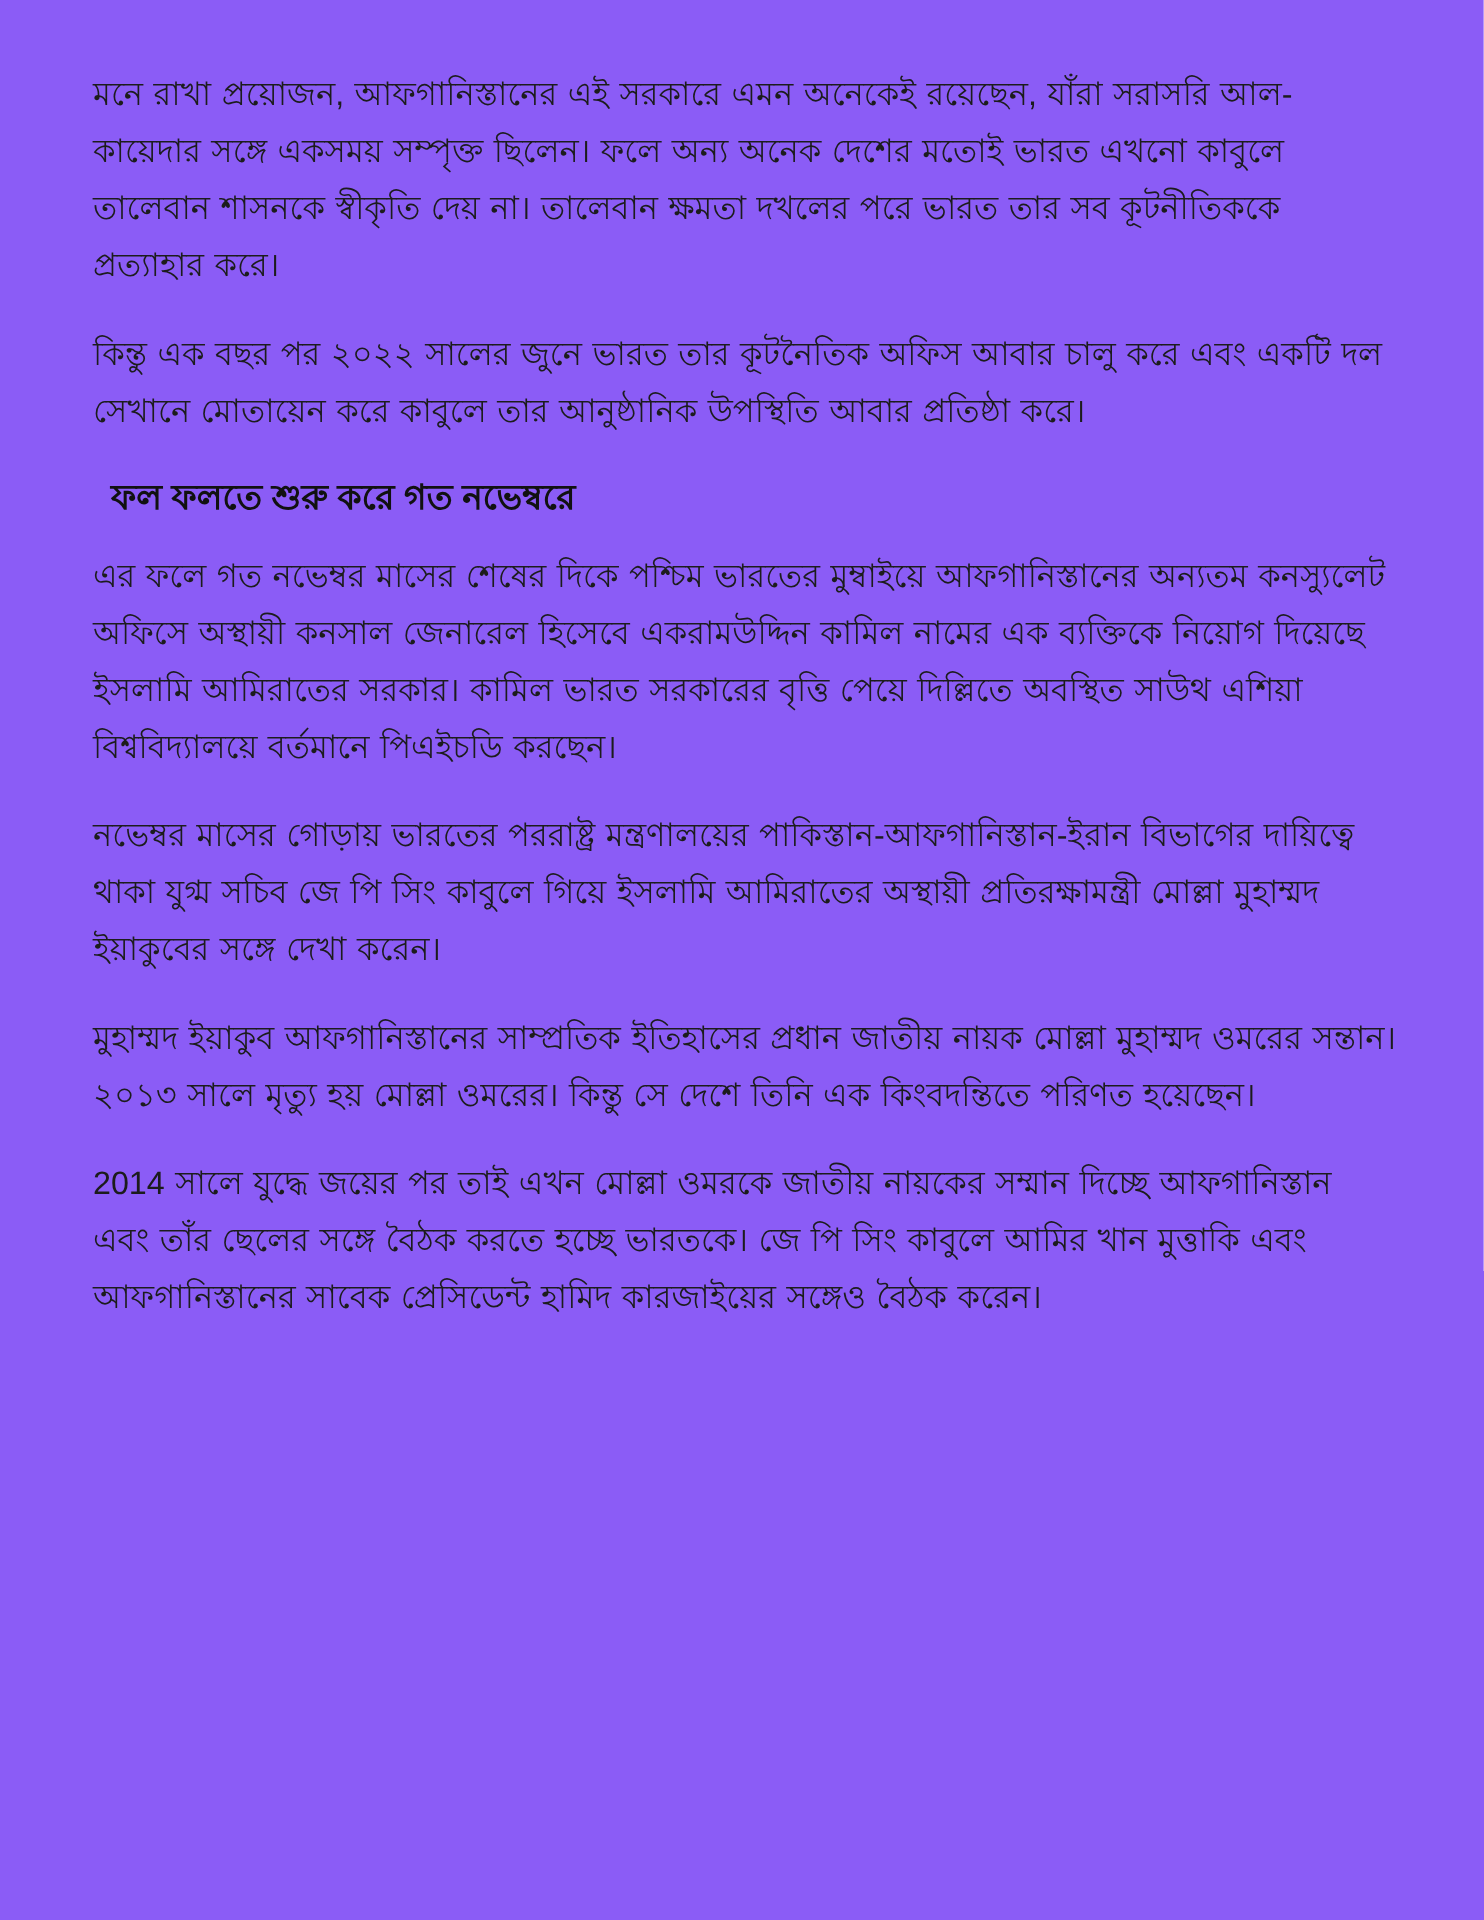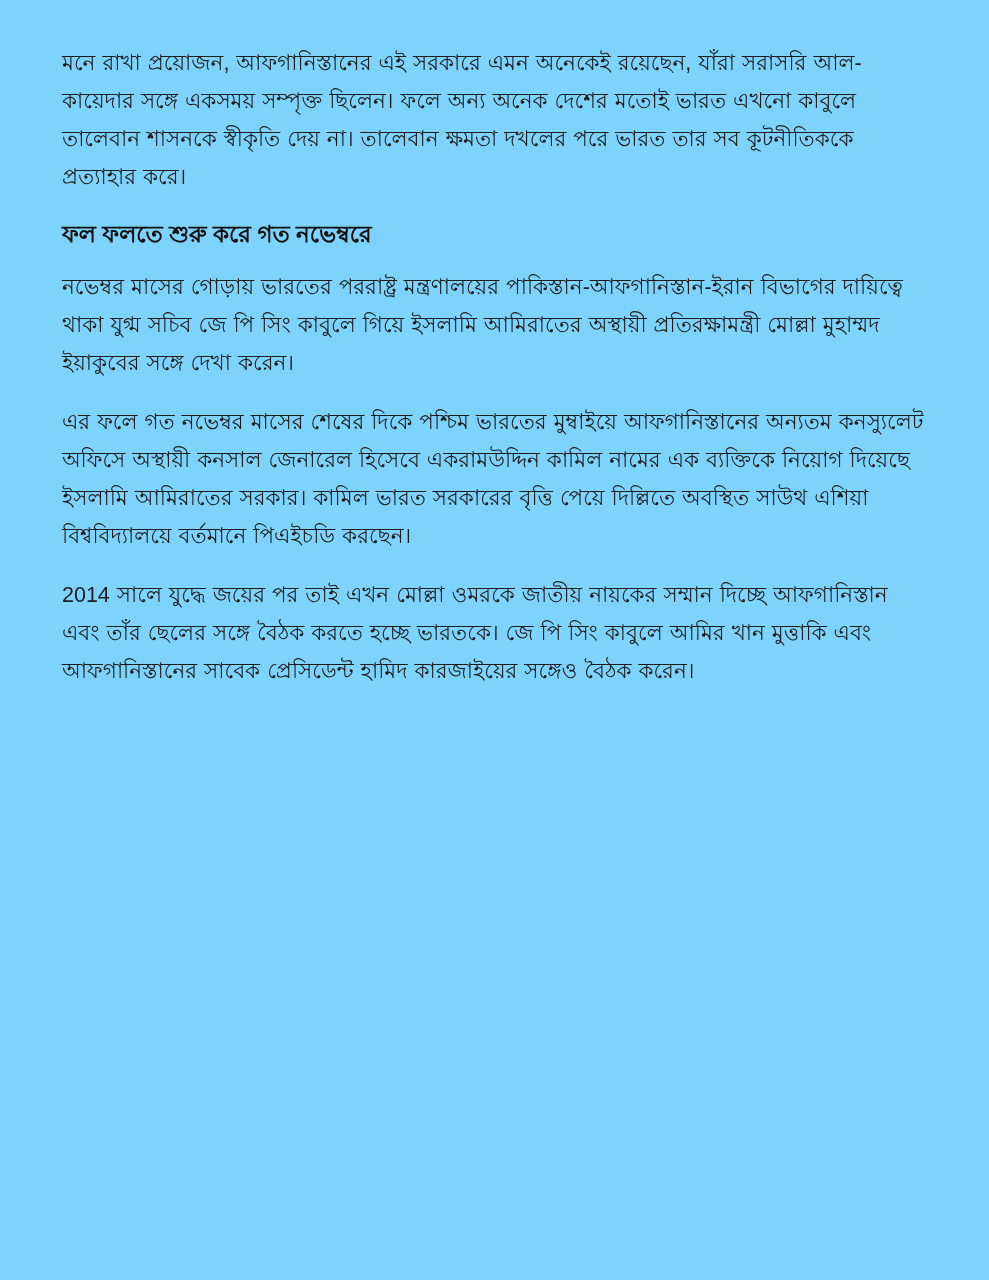--- a/index.html
+++ b/index.html
@@ -10,55 +10,57 @@
   body {
     width: 989px;
     min-height: 1280px;
     font-family: "Liberation Sans", sans-serif;
     color: #1c1c1c;
     box-sizing: border-box;
   }
   .page {
     width: 989px;
     min-height: 1280px;
-    background: #7dd3fc;
+    background: #8b5cf6;
     box-sizing: border-box;
     padding: 44px 58px 40px 62px;
   }
   .article p {
     margin: 0 0 21px 0;
     font-size: 21.5px;
     line-height: 38px;
     font-weight: 400;
     text-align: left;
     color: #1c1c1c;
     word-spacing: 1px;
   }
   .article h2 {
-    margin: 6px 0 17px 0;
+    margin: 6px 0 17px 12px;
     font-size: 23px;
     line-height: 34px;
     font-weight: 700;
     color: #111111;
     text-align: left;
   }
 </style>
 </head>
 <body>
 
 <div class="page">
   <div class="article">
 
     <p>মনে রাখা প্রয়োজন, আফগানিস্তানের এই সরকারে এমন অনেকেই রয়েছেন, যাঁরা সরাসরি আল-কায়েদার সঙ্গে একসময় সম্পৃক্ত ছিলেন। ফলে অন্য অনেক দেশের মতোই ভারত এখনো কাবুলে তালেবান শাসনকে স্বীকৃতি দেয় না। তালেবান ক্ষমতা দখলের পরে ভারত তার সব কূটনীতিককে প্রত্যাহার করে।</p>
 
+    <p>কিন্তু এক বছর পর ২০২২ সালের জুনে ভারত তার কূটনৈতিক অফিস আবার চালু করে এবং একটি দল সেখানে মোতায়েন করে কাবুলে তার আনুষ্ঠানিক উপস্থিতি আবার প্রতিষ্ঠা করে।</p>
 
 
     <h2>ফল ফলতে শুরু করে গত নভেম্বরে</h2>
 
+    <p>এর ফলে গত নভেম্বর মাসের শেষের দিকে পশ্চিম ভারতের মুম্বাইয়ে আফগানিস্তানের অন্যতম কনস্যুলেট অফিসে অস্থায়ী কনসাল জেনারেল হিসেবে একরামউদ্দিন কামিল নামের এক ব্যক্তিকে নিয়োগ দিয়েছে ইসলামি আমিরাতের সরকার। কামিল ভারত সরকারের বৃত্তি পেয়ে দিল্লিতে অবস্থিত সাউথ এশিয়া বিশ্ববিদ্যালয়ে বর্তমানে পিএইচডি করছেন।</p>
+
     <p>নভেম্বর মাসের গোড়ায় ভারতের পররাষ্ট্র মন্ত্রণালয়ের পাকিস্তান-আফগানিস্তান-ইরান বিভাগের দায়িত্বে থাকা যুগ্ম সচিব জে পি সিং কাবুলে গিয়ে ইসলামি আমিরাতের অস্থায়ী প্রতিরক্ষামন্ত্রী মোল্লা মুহাম্মদ ইয়াকুবের সঙ্গে দেখা করেন।</p>
 
-    <p>এর ফলে গত নভেম্বর মাসের শেষের দিকে পশ্চিম ভারতের মুম্বাইয়ে আফগানিস্তানের অন্যতম কনস্যুলেট অফিসে অস্থায়ী কনসাল জেনারেল হিসেবে একরামউদ্দিন কামিল নামের এক ব্যক্তিকে নিয়োগ দিয়েছে ইসলামি আমিরাতের সরকার। কামিল ভারত সরকারের বৃত্তি পেয়ে দিল্লিতে অবস্থিত সাউথ এশিয়া বিশ্ববিদ্যালয়ে বর্তমানে পিএইচডি করছেন।</p>
-
+    <p>মুহাম্মদ ইয়াকুব আফগানিস্তানের সাম্প্রতিক ইতিহাসের প্রধান জাতীয় নায়ক মোল্লা মুহাম্মদ ওমরের সন্তান। ২০১৩ সালে মৃত্যু হয় মোল্লা ওমরের। কিন্তু সে দেশে তিনি এক কিংবদন্তিতে পরিণত হয়েছেন।</p>
 
     <p>2014 সালে যুদ্ধে জয়ের পর তাই এখন মোল্লা ওমরকে জাতীয় নায়কের সম্মান দিচ্ছে আফগানিস্তান এবং তাঁর ছেলের সঙ্গে বৈঠক করতে হচ্ছে ভারতকে। জে পি সিং কাবুলে আমির খান মুত্তাকি এবং আফগানিস্তানের সাবেক প্রেসিডেন্ট হামিদ কারজাইয়ের সঙ্গেও বৈঠক করেন।</p>
 
   </div>
 </div>
 
 </body></html>

